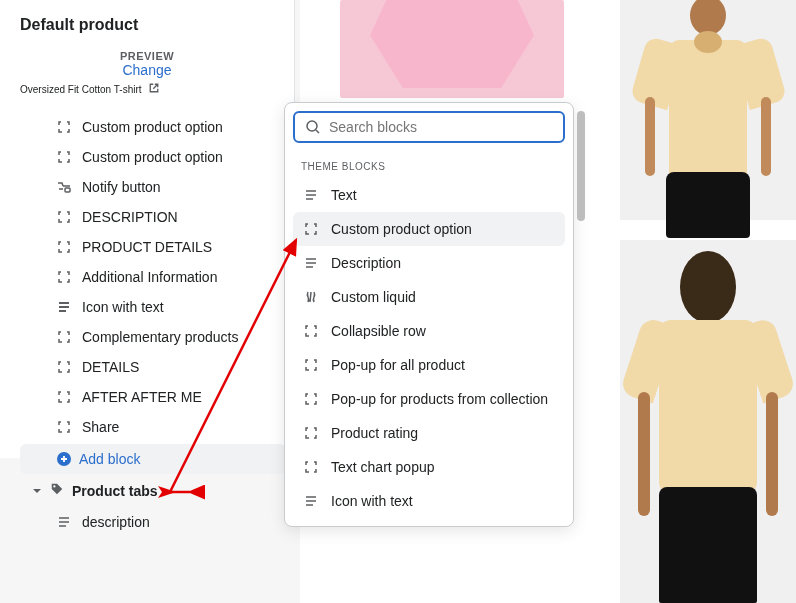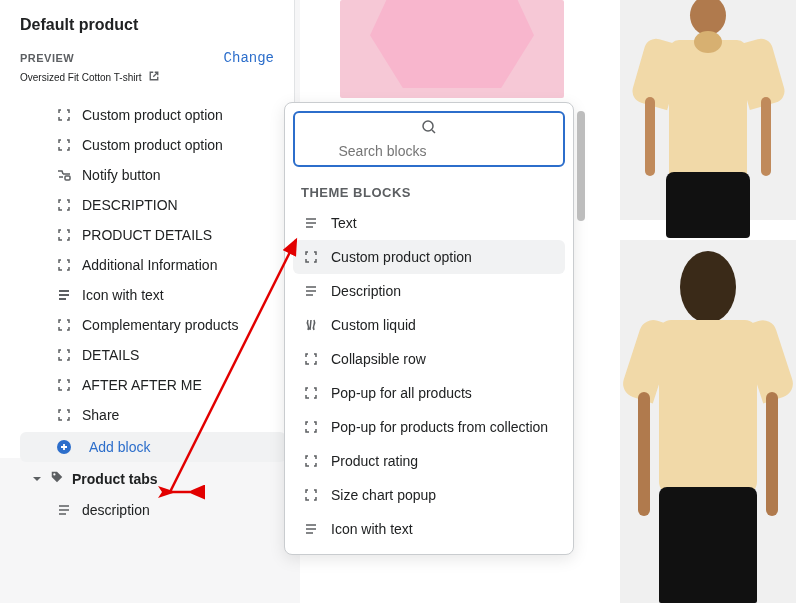--- a/index.html
+++ b/index.html
@@ -1,32 +1,32 @@
 <!DOCTYPE html>
 <html><head>
   <meta charset="utf-8">
   <style>
     * { box-sizing: border-box; margin: 0; padding: 0; }
     body { font-family: -apple-system, BlinkMacSystemFont, 'Segoe UI', sans-serif; font-size: 14px; color: #202223; background: #f6f6f7; width: 796px; height: 603px; overflow: hidden; position: relative; }
     .sidebar { position: absolute; left: 0; top: 0; width: 295px; height: 458px; background: #fff; border-right: 1px solid #e1e3e5; }
     .sidebar-header { padding: 16px 20px 8px; }
     .sidebar-header h2 { font-size: 16px; font-weight: 600; }
     .preview-row { padding: 8px 20px 12px; }
-    .preview-label { font-size: 11px; font-weight: 600; letter-spacing: 0.5px; color: #5c5f62; display: flex; justify-content: space-between; align-items: center; }
-    .change-link { color: #2c6ecb; font-weight: 400; cursor: pointer; font-size: 14px; text-transform: none; letter-spacing: 0; font-family: Liberation Mono, monospace; }
+    .preview-label { font-size: 11px; font-weight: 600; letter-spacing: 0.5px; color: #5c5f62; display: flex; justify-content: space-between; align-items: center; flex-direction: column; }
+    .change-link { color: #2c6ecb; font-weight: 400; cursor: pointer; font-size: 14px; text-transform: none; letter-spacing: 0; }
     .preview-name { font-size: 10px; margin-top: 4px; display: flex; align-items: center; gap: 6px; }
     .block-list { padding: 4px 8px 0 20px; }
     .block-item { display: flex; align-items: center; gap: 10px; padding: 7px 10px 7px 36px; border-radius: 6px; cursor: pointer; font-size: 14px; }
-    .add-block { display: flex; align-items: flex-start; gap: 17px; padding: 7px 10px 7px 36px; border-radius: 6px; cursor: pointer; color: #2c6ecb; background: #f1f2f3; margin-top: 2px; }
+    .add-block { display: flex; align-items: flex-start; gap: 7px; padding: 7px 10px 7px 36px; border-radius: 6px; cursor: pointer; color: #2c6ecb; background: #f1f2f3; margin-top: 2px; }
     .section-row { display: flex; align-items: center; gap: 8px; padding: 8px 10px 8px 12px; font-weight: 600; }
     .popover { position: absolute; left: 284px; top: 102px; width: 290px; background: #fff; border: 1px solid #c9cccf; border-radius: 8px; box-shadow: 0 4px 16px rgba(0,0,0,0.1); z-index: 10; }
     .search-wrap { padding: 8px; }
-    .search-input-wrap { display: flex; align-items: center; border: 2px solid #2c6ecb; border-radius: 6px; padding: 6px 10px; gap: 8px; flex-direction: column; }
+    .search-input-wrap { display: flex; align-items: center; border: 2px solid #2c6ecb; border-radius: 6px; padding: 6px 10px; gap: 8px; }
     .search-input-wrap input { border: none; outline: none; font-size: 14px; flex: 1; }
-    .popover-label { font-size: 13px; font-weight: 700; letter-spacing: 0.5px; color: #5c5f62; padding: 10px 16px 6px; }
+    .popover-label { font-size: 10px; font-weight: 400; letter-spacing: 0.5px; color: #5c5f62; padding: 10px 16px 6px; }
     .popover-list { padding: 0 8px 8px; max-height: 470px; }
     .popover-item { display: flex; align-items: center; gap: 12px; padding: 9px 10px; border-radius: 6px; cursor: pointer; font-size: 14px; }
     .popover-item.highlighted { background: #f1f2f3; }
     .scrollbar-hint { position: absolute; right: -12px; top: 8px; width: 8px; height: 110px; background: #bdbdbd; border-radius: 4px; }
     .preview-area { position: absolute; left: 300px; top: 0; width: 496px; height: 603px; background: #fff; }
     .product-img { position: absolute; background-size: cover; }
     .img1 { left: 40px; top: 0; width: 224px; height: 98px; background: linear-gradient(#f6c8d6,#f6c8d6); border-radius: 2px; }
     .img1::after { content:''; position:absolute; left: 30px; right: 30px; top: 0; bottom: 10px; background: #f8b6cd; clip-path: polygon(10% 0,90% 0,100% 40%,80% 100%,20% 100%,0 40%); }
     .img2 { left: 320px; top: 0; width: 176px; height: 220px; background: #f0f0f0; }
     .img3 { left: 320px; top: 240px; width: 176px; height: 363px; background: #f0f0f0; }
@@ -284,21 +284,21 @@
           </svg>
         </span>
         <span>Collapsible row</span>
       </div>
       <div class="popover-item">
         <span class="icn">
           <svg viewBox="0 0 16 16">
             <path d="M5 3H3v3M3 10v3h3M11 3h2v3M13 10v3h-2"></path>
           </svg>
         </span>
-        <span>Pop-up for all products</span>
+        <span>Pop-up for all product</span>
       </div>
       <div class="popover-item">
         <span class="icn">
           <svg viewBox="0 0 16 16">
             <path d="M5 3H3v3M3 10v3h3M11 3h2v3M13 10v3h-2"></path>
           </svg>
         </span>
         <span>Pop-up for products from collection</span>
       </div>
       <div class="popover-item">
@@ -308,21 +308,21 @@
           </svg>
         </span>
         <span>Product rating</span>
       </div>
       <div class="popover-item">
         <span class="icn">
           <svg viewBox="0 0 16 16">
             <path d="M5 3H3v3M3 10v3h3M11 3h2v3M13 10v3h-2"></path>
           </svg>
         </span>
-        <span>Size chart popup</span>
+        <span>Text chart popup</span>
       </div>
       <div class="popover-item">
         <span class="icn">
           <svg viewBox="0 0 16 16">
             <path d="M3 4h10M3 8h10M3 12h7"></path>
           </svg>
         </span>
         <span>Icon with text</span>
       </div>
     </div>

